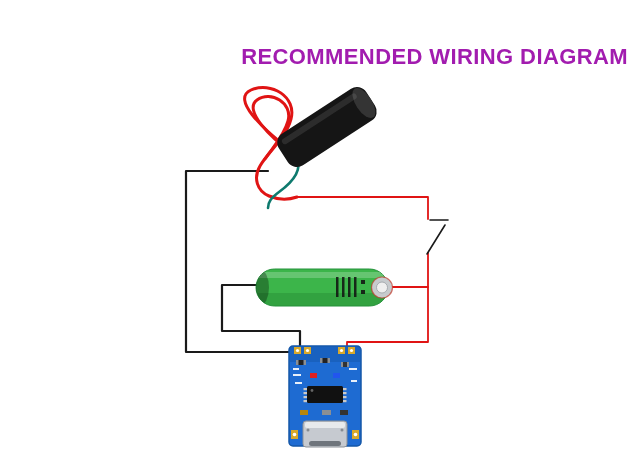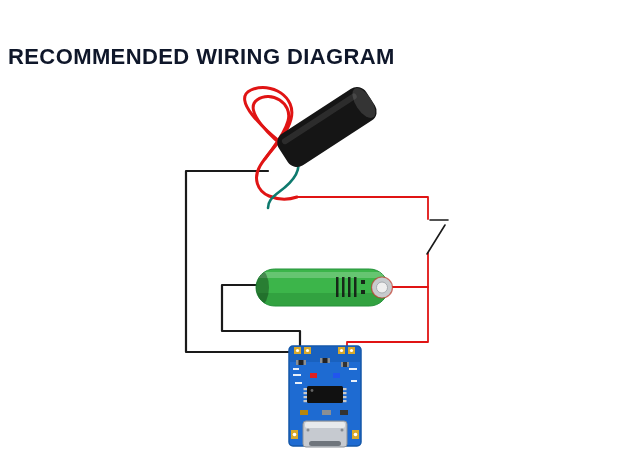--- a/index.html
+++ b/index.html
@@ -6,26 +6,25 @@
   .page{
     position:relative;
     width:628px;height:472px;
     background:#ffffff;
     font-family:"Liberation Sans",sans-serif;
     overflow:hidden;
   }
   .title{
     position:absolute;
     top:44px;left:0;right:0;
-    text-align:left;
+    text-align:right;
     font-size:22px;
     font-weight:600;
     letter-spacing:0.4px;
-    color:#0f172a;
-    padding-left:8px;
+    color:#a21caf;
   }
   .diagram{
     position:absolute;
     top:0;left:0;
   }
 </style>
 </head>
 <body>
 
 <div class="page">

